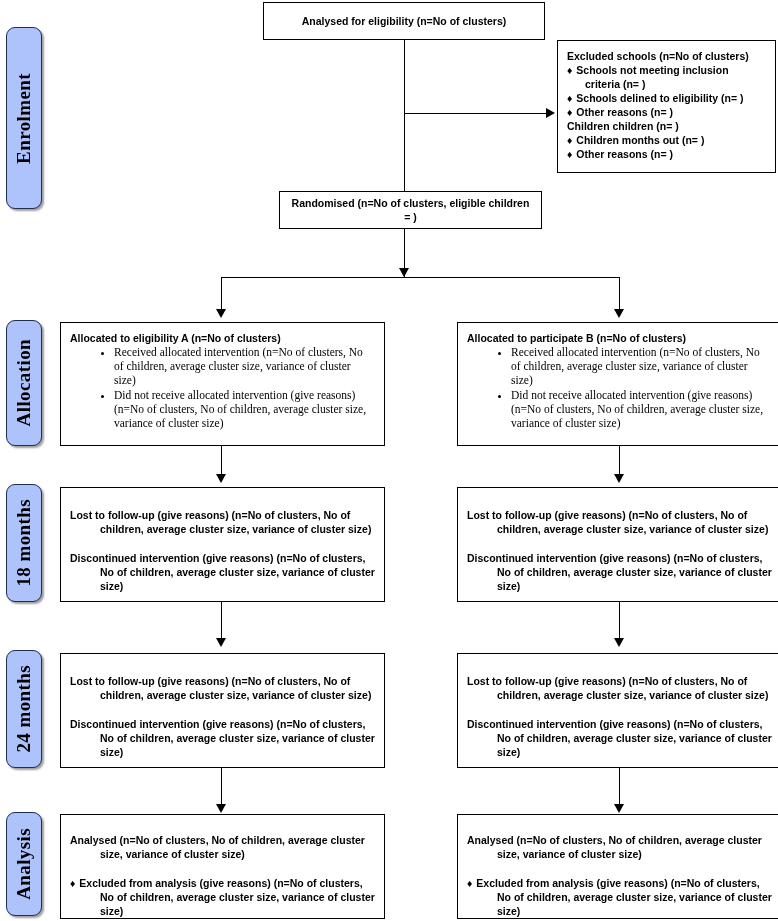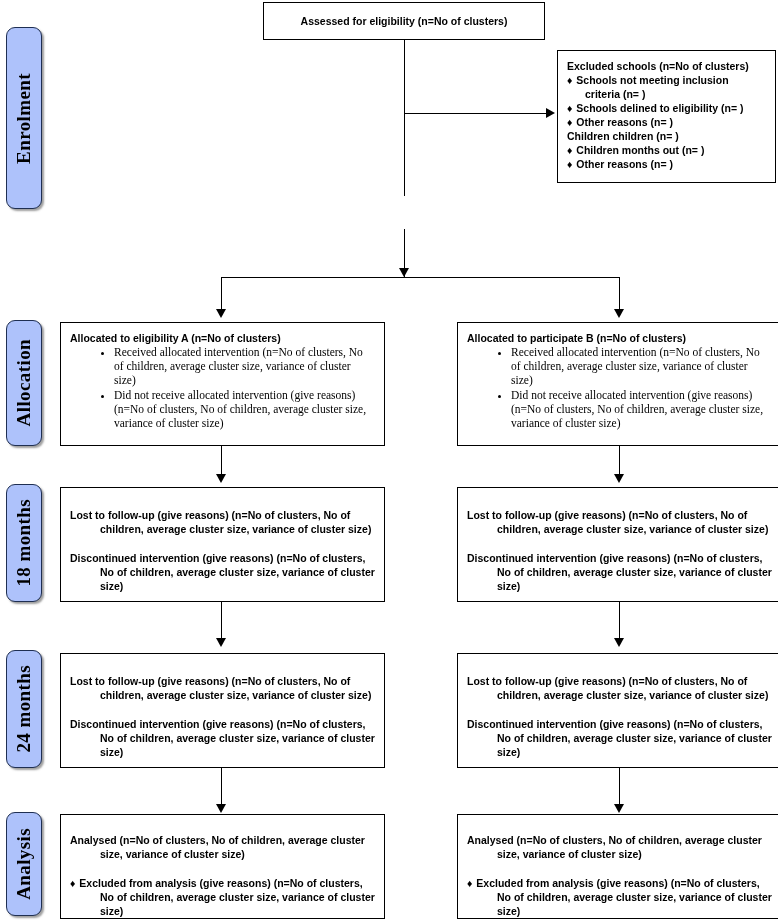--- a/index.html
+++ b/index.html
@@ -168,33 +168,36 @@
   <div class="arrow-down" style="left:216px; top:638px;"></div>
   <div class="vline" style="left:619px; top:602px; height:36px;"></div>
   <div class="arrow-down" style="left:614px; top:638px;"></div>
 
   <div class="vline" style="left:221px; top:768px; height:36px;"></div>
   <div class="arrow-down" style="left:216px; top:804px;"></div>
   <div class="vline" style="left:619px; top:768px; height:36px;"></div>
   <div class="arrow-down" style="left:614px; top:804px;"></div>
 
   <div class="node centered" style="left:263px; top:2px; width:282px; height:38px;">
-    <p>Assessed for eligibility (n=No of clusters)</p>
-  </div>
-
-  <div class="node" style="left:557px; top:50px; width:219px; height:133px;">
+    <p>Analysed for eligibility (n=No of clusters)</p>
+  </div>
+
+  <div class="node" style="left:557px; top:40px; width:219px; height:133px;">
     <p>Excluded schools (n=No of clusters)</p>
     <p class="hang-b"><span class="bullet">♦</span><span>Schools not meeting inclusion criteria (n= )</span></p>
     <p class="hang-b"><span class="bullet">♦</span><span>Schools delined to eligibility (n= )</span></p>
     <p class="hang-b"><span class="bullet">♦</span><span>Other reasons (n= )</span></p>
     <p>Children children (n= )</p>
     <p class="hang-b"><span class="bullet">♦</span><span>Children months out (n= )</span></p>
     <p class="hang-b"><span class="bullet">♦</span><span>Other reasons (n= )</span></p>
   </div>
 
+  <div class="node centered" style="left:279px; top:191px; width:263px; height:38px;">
+    <p>Randomised (n=No of clusters, eligible children =  )</p>
+  </div>
 
   <div class="node" style="left:60px; top:322px; width:325px; height:124px;">
     <p>Allocated to eligibility A (n=No of clusters)</p>
     <ul class="serif-list">
       <li>Received allocated intervention (n=No of clusters, No of children, average cluster size, variance of cluster size)</li>
       <li>Did not receive allocated intervention (give reasons) (n=No of clusters, No of children, average cluster size, variance of cluster size)</li>
     </ul>
   </div>
 
   <div class="node" style="left:457px; top:322px; width:325px; height:124px;">

